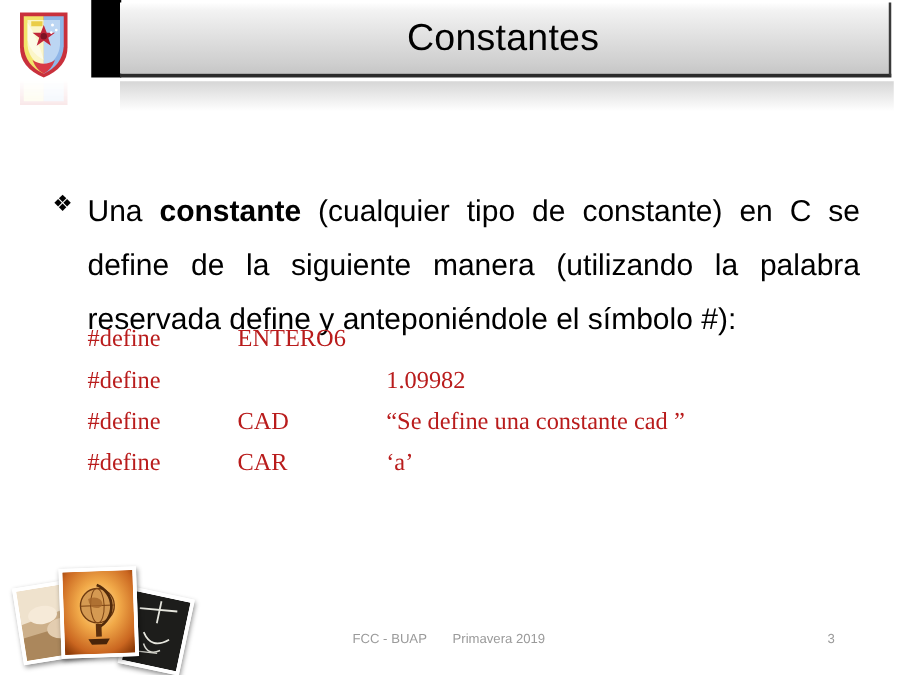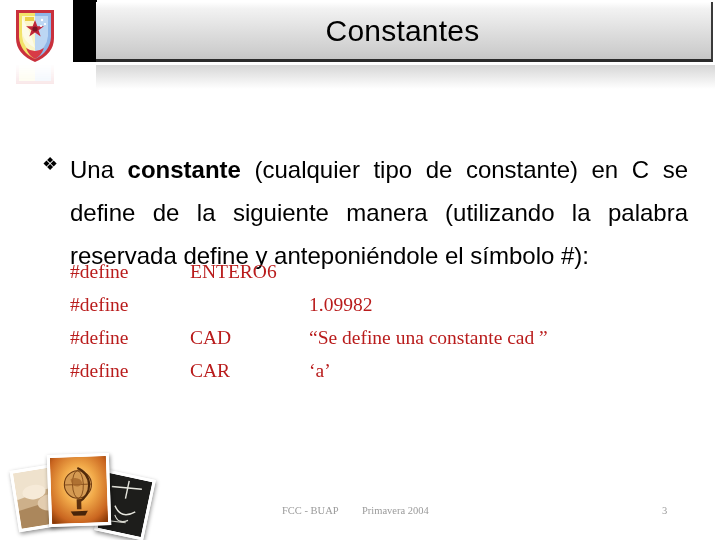--- a/index.html
+++ b/index.html
@@ -227,21 +227,21 @@
     position: relative;
   }
 
   
   #footer {
     position: absolute;
     left: 0;
     top: 505px;
     width: 572px;
     height: 22px;
-    font-family: Liberation Serif, serif;
+    font-family: Liberation Sans, sans-serif;
     font-size: 10.5px;
     color: #9a9a9a;
   }
   .footer-org   { position: absolute; left: 282px; top: 0; }
   .footer-term  { position: absolute; left: 362px; top: 0; }
   .footer-page  { position: absolute; left: 662px; top: 0; }
 </style>
 </head>
 <body>
 
@@ -365,17 +365,17 @@
           <path d="M16 44 q6 10 16 3" fill="none" stroke="#d8d8d0" stroke-width="1.4"></path>
           <line x1="8" y1="52" x2="30" y2="50" stroke="#cfcfc7" stroke-width="1.2"></line>
         </svg>
       </div>
     </div>
 
   </div>
 
   <div id="footer">
     <span class="footer-org">FCC - BUAP</span>
-    <span class="footer-term">Primavera 2004</span>
+    <span class="footer-term">Primavera 2019</span>
     <span class="footer-page">3</span>
   </div>
 
 </div>
 
 </body></html>

